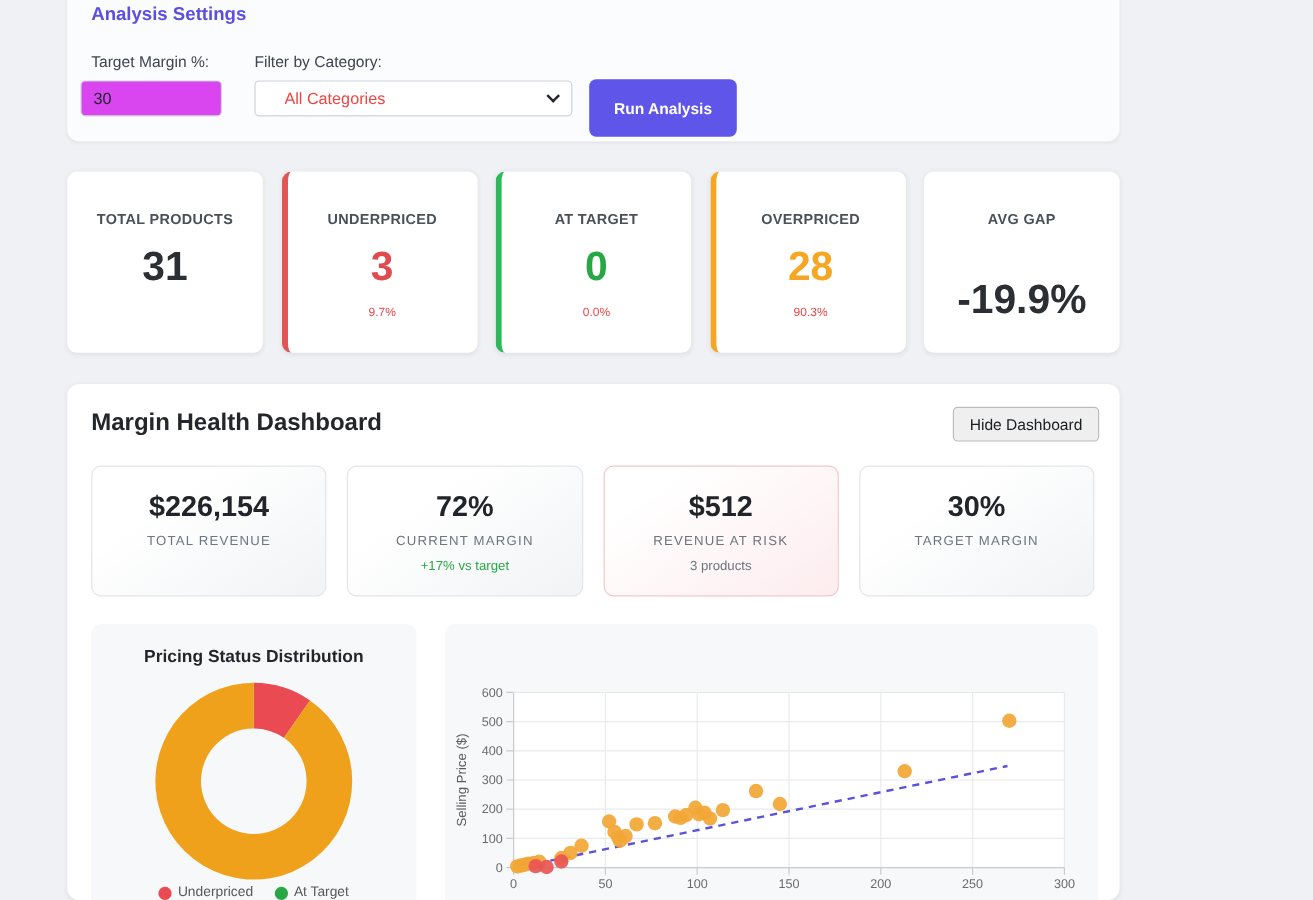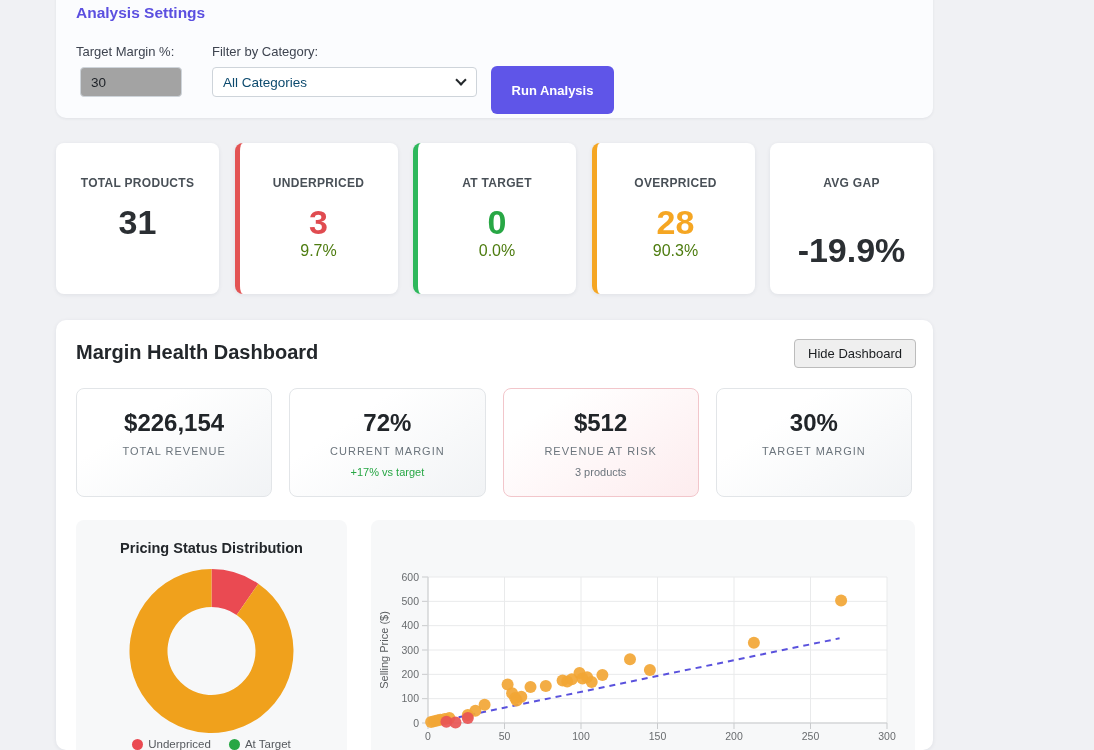--- a/index.html
+++ b/index.html
@@ -16,29 +16,29 @@
   .settings-card {
     position:absolute; left:56px; top:-28px; width:877px; height:146px;
     background:#fbfcfe; border-radius:10px;
     box-shadow:0 1px 3px rgba(30,40,60,.07);
   }
   .s-title { position:absolute; left:20px; top:32px; font-size:15.5px; font-weight:bold; color:#5b4fe0; }
   .s-label { position:absolute; font-size:13px; color:#3e4450; }
   .s-label.l1 { left:20px; top:72px; }
   .s-label.l2 { left:156px; top:72px; }
   .s-input {
-    position:absolute; left:24px; top:95px; width:102px; height:30px;
-    border:1px solid #ced4da; border-radius:4px; background:#a3a3a3;
+    position:absolute; left:11px; top:95px; width:118px; height:30px;
+    border:1px solid #ced4da; border-radius:4px; background:#d946ef;
     font-size:13.5px; font-family:inherit; color:#1d2127; padding:0 10px;
   }
   .s-select-wrap { position:absolute; left:156px; top:95px; width:265px; height:30px; }
   .s-select {
     width:100%; height:100%; appearance:none; -webkit-appearance:none;
     border:1px solid #ced4da; border-radius:4px; background:#fff;
-    font-size:13.5px; font-family:inherit; color:#0c4a6e; padding:0 28px 0 10px;
+    font-size:13.5px; font-family:inherit; color:#ef4444; padding:0 28px 0 24px;
   }
   .s-chevron {
     position:absolute; right:12px; top:9px; width:8px; height:8px;
     border-right:2px solid #23272b; border-bottom:2px solid #23272b;
     transform:rotate(45deg); pointer-events:none;
   }
   .s-run-btn {
     position:absolute; left:435px; top:94px; width:123px; height:48px;
     background:#5f55e8; color:#fff; border:none; border-radius:6px;
     font-size:13px; font-weight:bold; font-family:inherit; cursor:pointer;
@@ -49,21 +49,21 @@
     position:absolute; left:56px; top:143px; width:877px;
     display:flex; justify-content:space-between;
   }
   .stat-card {
     width:163px; height:151px; background:#fff; border-radius:8px;
     box-shadow:0 1px 4px rgba(30,40,60,.08);
     text-align:center; padding-top:33px;
   }
   .stat-label { font-size:12px; font-weight:bold; color:#495057; letter-spacing:.3px; }
   .stat-value { font-size:34px; font-weight:bold; margin-top:13px; color:#2b2f33; }
-  .stat-sub { font-size:16px; color:#4d7c0f; margin-top:0; min-height:14px; }
+  .stat-sub { font-size:10px; color:#ef4444; margin-top:13px; min-height:14px; }
 
   
   .dash-card {
     position:absolute; left:56px; top:320px; width:877px; height:430px;
     background:#fff; border-radius:10px;
     box-shadow:0 1px 4px rgba(30,40,60,.08);
     overflow:hidden;
   }
   .dash-title { position:absolute; left:20px; top:21px; font-size:20px; font-weight:bold; color:#23272b; }
   .hide-btn {

